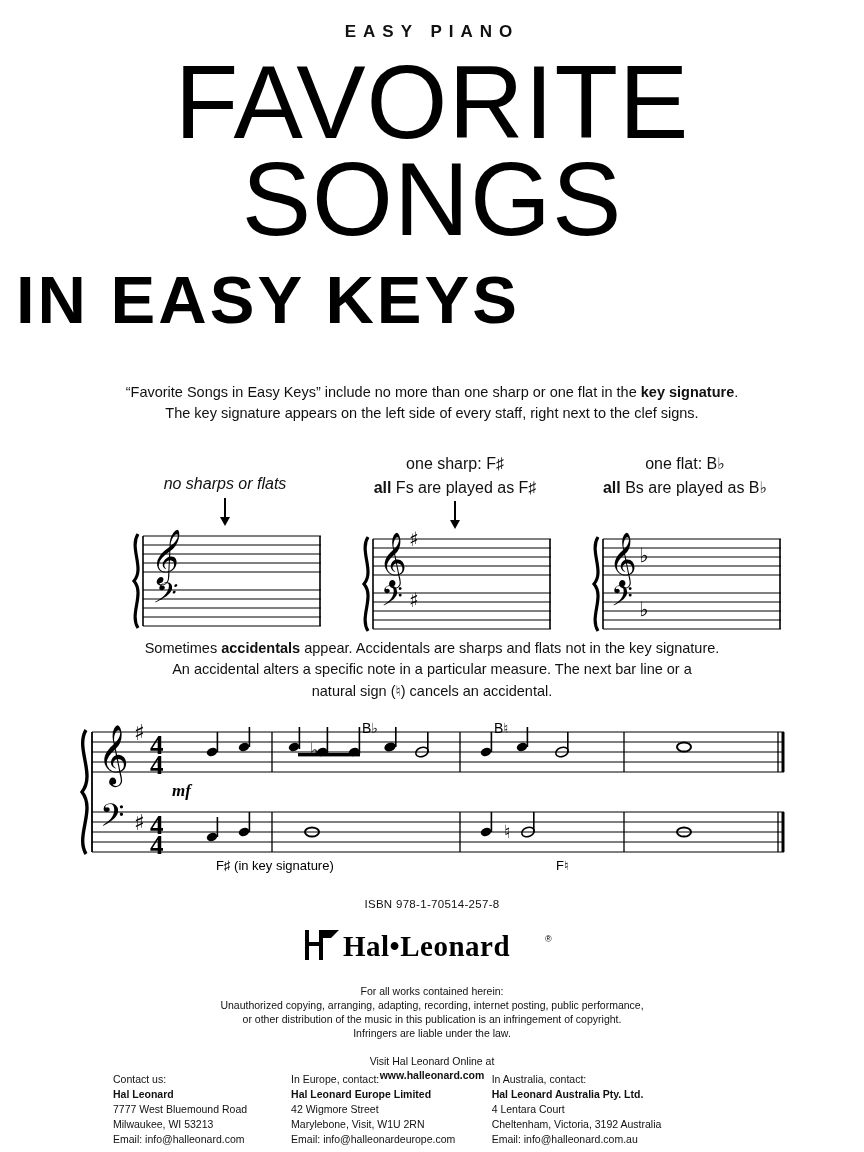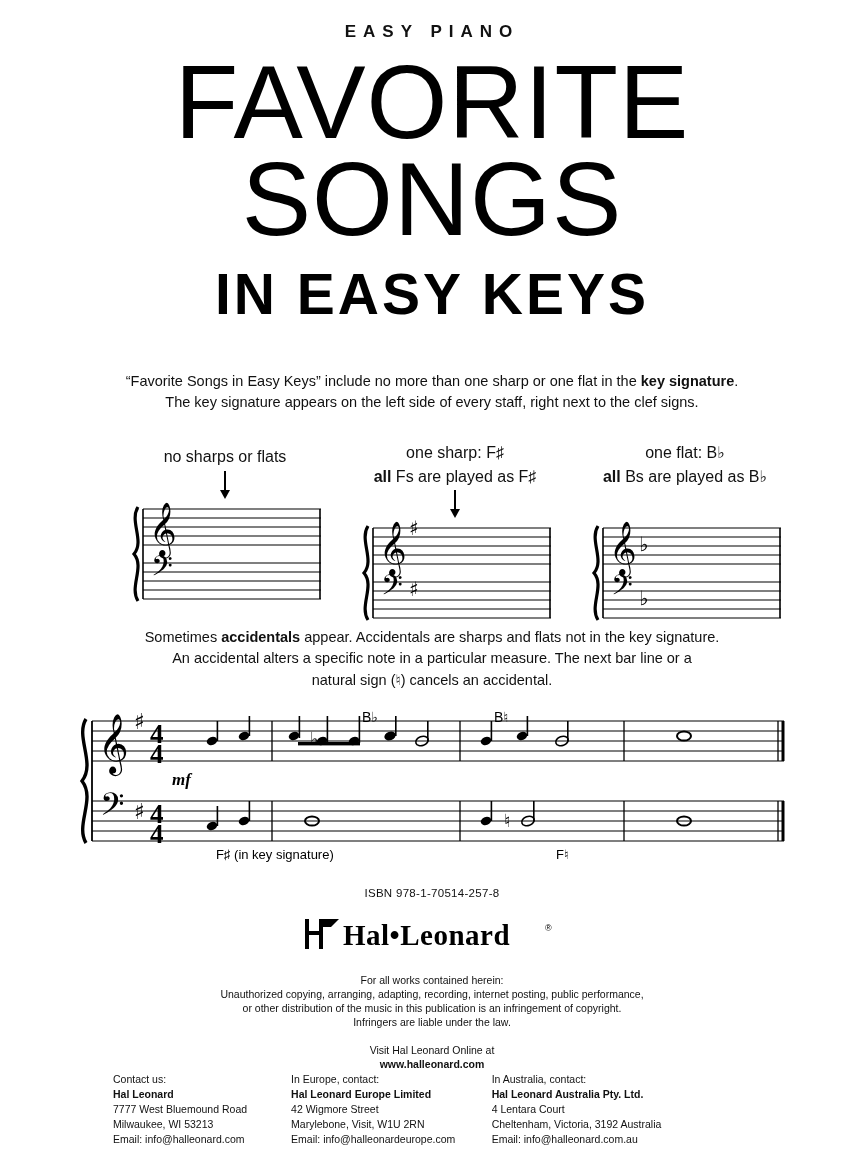--- a/index.html
+++ b/index.html
@@ -36,26 +36,27 @@
     line-height: 0.93;
     font-weight: 300;
     letter-spacing: 1px;
     margin-top: 12px;
     color: #000;
   }
   .title-main .line2 {
     display: block;
   }
   .title-sub {
-    text-align: center;
-    font-size: 57px;
+    text-align: left;
+    font-size: 67px;
     font-weight: 700;
     letter-spacing: 3px;
     margin-top: 14px;
     color: #000;
+    padding-left: 16px;
   }
 
   
   .para {
     text-align: center;
     font-size: 14.5px;
     line-height: 1.45;
     color: #111;
     margin: 0 auto;
     width: 700px;
@@ -68,21 +69,21 @@
   .examples {
     position: relative;
     margin-top: 20px;
     height: 180px;
   }
   .example {
     position: absolute;
     width: 240px;
     text-align: center;
   }
-  .ex1 { left: 105px; top: 12px; }
+  .ex1 { left: 105px; top: 28px; font-style: italic; }
   .ex2 { left: 335px; top: 8px; }
   .ex3 { left: 565px; top: 8px; }
   .ex-caption {
     font-size: 16px;
     line-height: 1.45;
     color: #111;
   }
   .ex-caption b { font-weight: 700; }
   .arrow {
     width: 10px;

